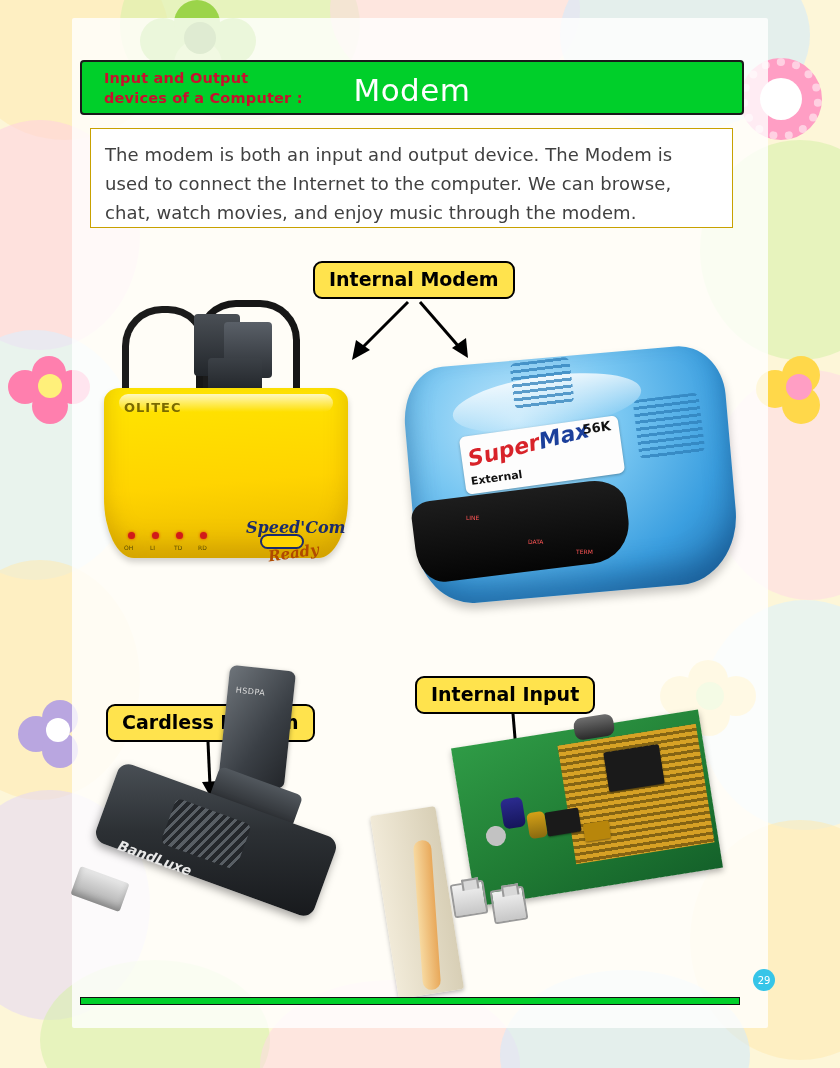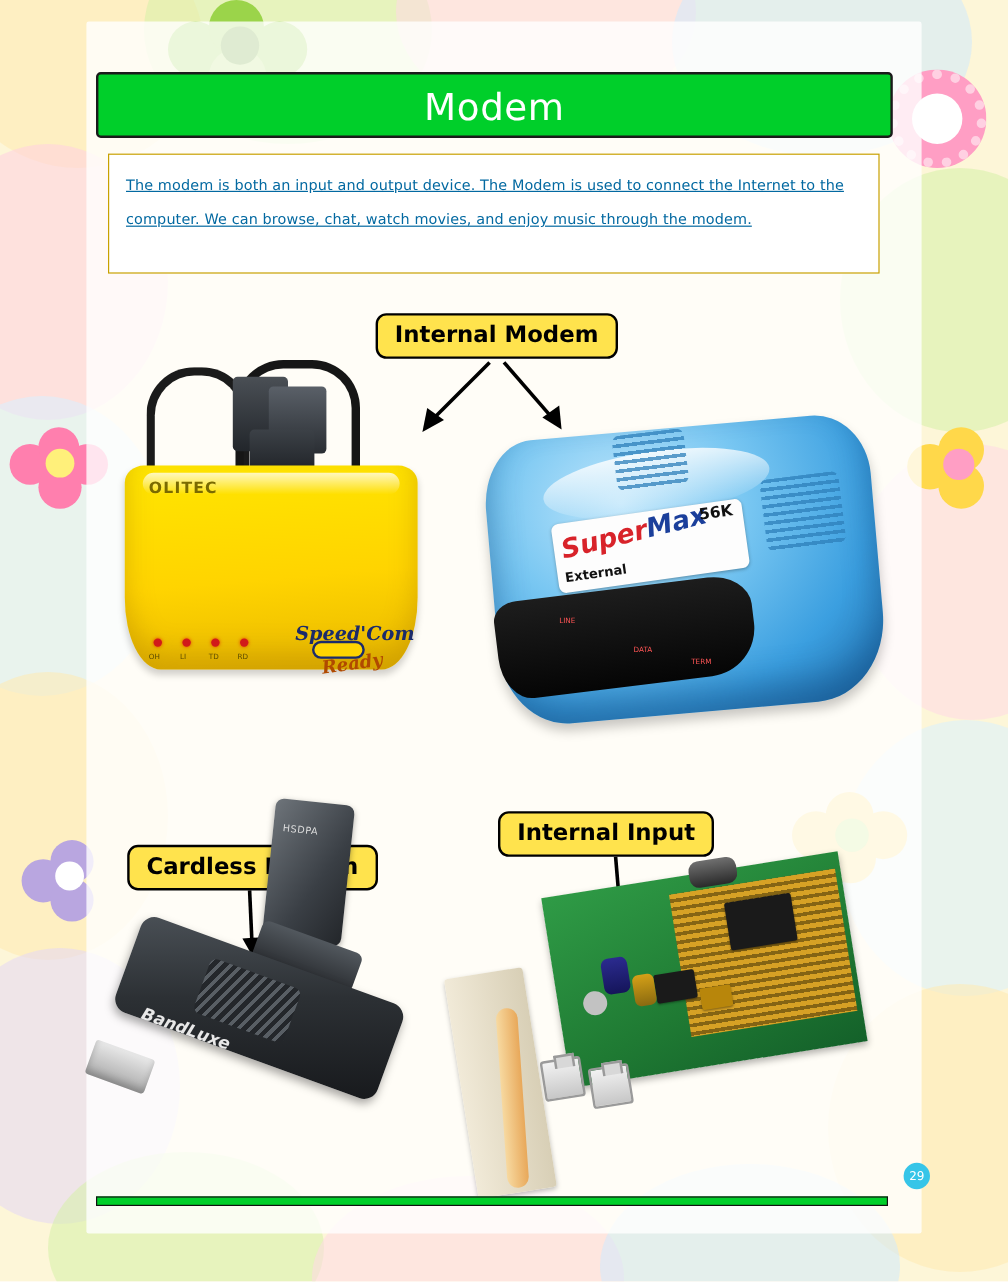--- a/index.html
+++ b/index.html
@@ -74,25 +74,24 @@
     position: absolute;
     left: 90px; top: 128px;
     width: 643px; height: 100px;
     background: #ffffff;
     border: 1.5px solid #c8a100;
     padding: 11px 14px 0 14px;
   }
   .intro p {
     margin: 0;
     font-family: "DejaVu Sans", sans-serif;
-    font-size: 12px;
-    color: #0369a1;
+    font-size: 18px;
+    color: #404040;
     line-height: 29px;
     letter-spacing: .1px;
-    text-decoration: underline;
   }
 
   
   .label {
     position: absolute;
     background: #ffe34d;
     border: 2px solid #000;
     border-radius: 9px;
     color: #000;
     font-family: "DejaVu Sans", sans-serif;
@@ -378,20 +377,22 @@
       <span style="left:24px; top:0px; width:36px; height:36px; background:#b9a6e0;"></span>
       <span style="left:24px; top:32px; width:36px; height:36px; background:#b9a6e0;"></span>
       <span style="left:28px; top:18px; width:24px; height:24px; background:#ffffff;"></span>
     </div>
 
     <div class="paper"></div>
   </div>
 
   <div class="header">
     <div class="header-sub">
+      <div>Input and Output</div>
+      <div>devices of a Computer :</div>
     </div>
     <div class="header-title">Modem</div>
   </div>
 
   <div class="intro">
     <p>The modem is  both an input and output device. The Modem is used to connect the Internet  to the computer. We can browse, chat, watch movies, and enjoy music through the modem.</p>
   </div>
 
   <div class="label" id="label-external">Internal Modem</div>
   <div class="label" id="label-internal">Internal  Input</div>

